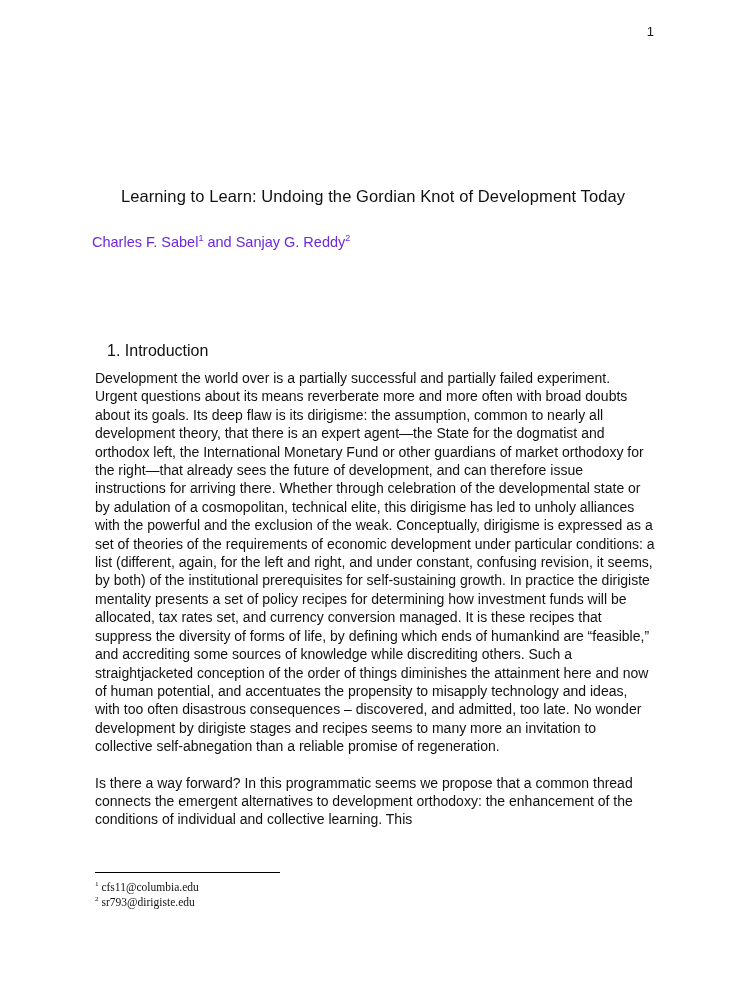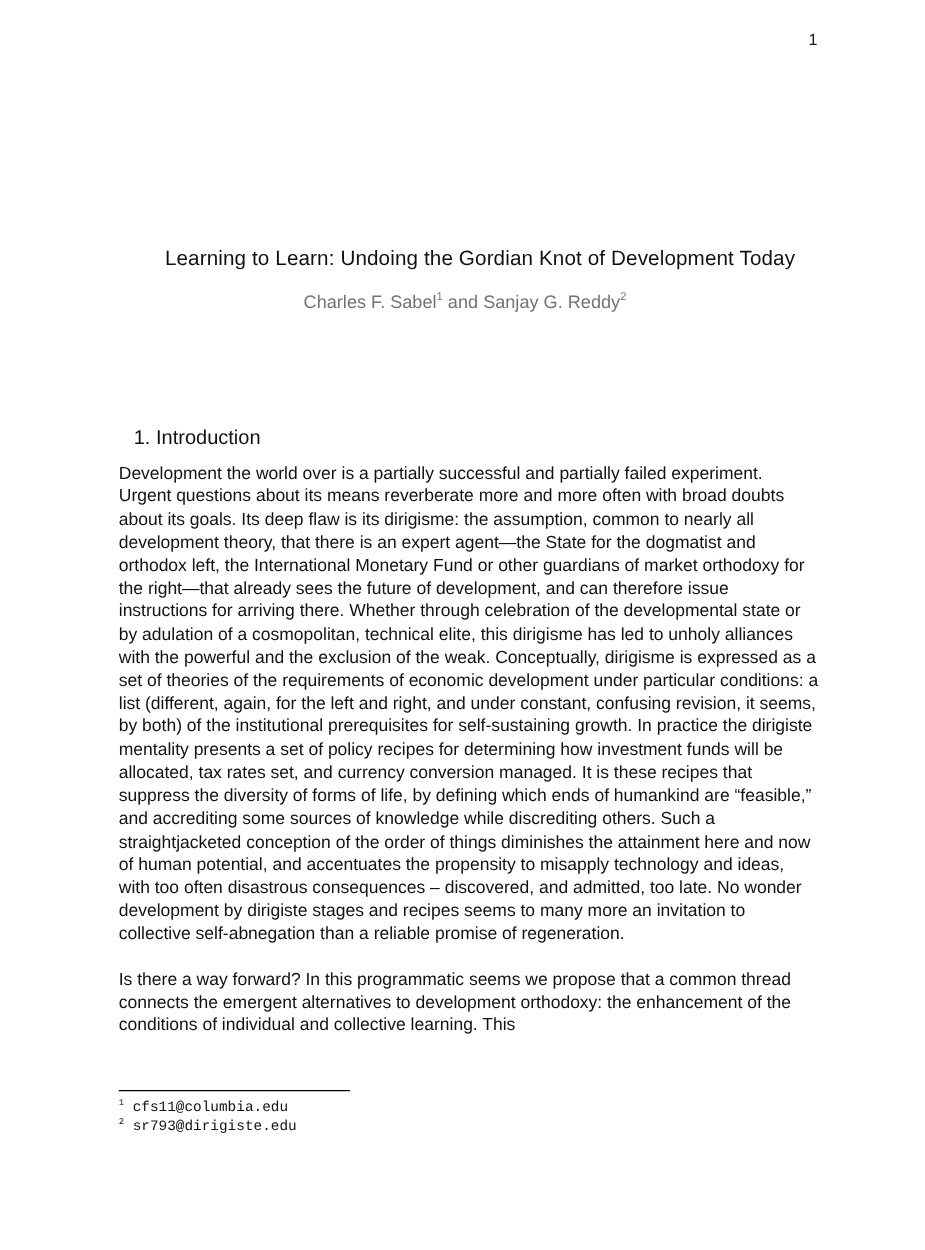--- a/index.html
+++ b/index.html
@@ -21,35 +21,35 @@
     top: 24px;
     right: 86px;
     font-size: 13px;
     color: #1a1a1a;
   }
   .title {
     position: absolute;
     top: 186px;
     left: 92px;
     width: 560px;
-    margin: 12px;
+    margin: 1px;
     font-size: 16.5px;
     font-weight: normal;
     text-align: center;
     letter-spacing: 0.1px;
     color: #111111;
   }
   .authors {
     position: absolute;
     top: 234px;
     left: 92px;
     width: 560px;
-    text-align: center;
+    text-align: left;
     font-size: 14.5px;
-    color: #737373;
+    color: #6d28d9;
   }
   .authors sup, .footnote sup {
     font-size: 0.62em;
     vertical-align: super;
     line-height: 0;
   }
   .section-heading {
     position: absolute;
     top: 330px;
     left: 95px;
@@ -77,21 +77,21 @@
     left: 95px;
     width: 560px;
   }
   .footnote-rule {
     width: 185px;
     height: 0;
     border-top: 1.5px solid #000000;
     margin-bottom: 7px;
   }
   .footnote {
-    font-family: Liberation Mono, monospace;
+    font-family: Liberation Serif, serif;
     font-size: 11.5px;
     line-height: 14.5px;
     color: #111111;
   }
 </style>
 </head>
 <body>
 
 <div class="page">
 

